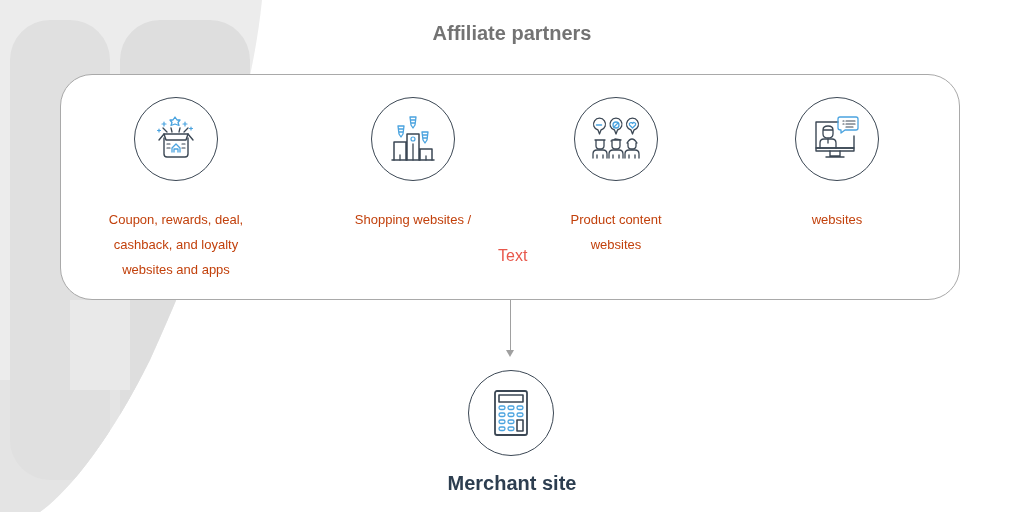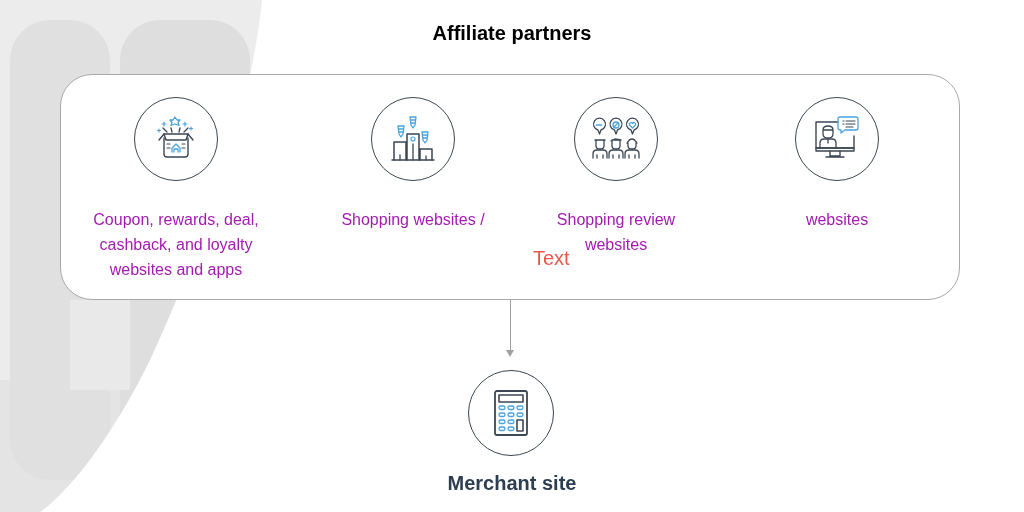--- a/index.html
+++ b/index.html
@@ -8,40 +8,40 @@
     background:#ffffff;
     font-family:"Liberation Sans", sans-serif;
   }
   
   .photo {
     position:absolute; left:0; top:0; width:1024px; height:512px;
     pointer-events:none;
   }
   .title {
     position:absolute; left:0; width:1024px; top:22px; text-align:center;
-    font-size:20px; font-weight:bold; color:#000000;
+    font-size:20px; font-weight:bold; color:#737373;
   }
   .partners-box {
     position:absolute; left:60px; top:74px; width:900px; height:226px;
     border:1.5px solid #a9a9a9; border-radius:32px; background:#ffffff;
     box-sizing:border-box;
   }
   .partner {
     position:absolute; top:22px; width:220px; text-align:center;
   }
   .icon-circle {
     width:84px; height:84px; margin:0 auto; border:1.6px solid #3b4754;
     border-radius:50%; box-sizing:border-box; display:flex; align-items:center; justify-content:center;
     background:#fff;
   }
   .partner-label {
-    margin-top:26px; font-size:16px; line-height:25px; color:#a21caf;
+    margin-top:26px; font-size:13px; line-height:25px; color:#c2410c;
   }
   .annot {
-    position:absolute; left:498px; top:247px; font-size:20px; color:#e8574b;margin-left:35px;
+    position:absolute; left:498px; top:247px; font-size:16px; color:#e8574b;
   }
   .connector {
     position:absolute; left:510px; top:300px; width:1px; height:53px; background:#a0a0a0;
   }
   .arrowhead {
     position:absolute; left:506px; top:350px; width:0; height:0;
     border-left:4px solid transparent; border-right:4px solid transparent; border-top:7px solid #a0a0a0;
   }
   .merchant-circle {
     position:absolute; left:468px; top:370px; width:86px; height:86px;
@@ -124,21 +124,21 @@
         <path d="M45.5 18 l-3 -3 a1.5 1.5 0 0 1 3 -1.5 a1.5 1.5 0 0 1 3 1.5 z" stroke="#4aa3df" stroke-width="1.3"></path>
         <path d="M9 30 h8 v6 q0 3 -4 3 q-4 0 -4 -3 z M8 30 h10" stroke="#3b4754" stroke-width="1.3"></path>
         <path d="M6 48 v-4 q0 -4 4 -4 h6 q4 0 4 4 v4 M10 48 v-3 M16 48 v-3" stroke="#3b4754" stroke-width="1.3"></path>
         <path d="M25 30 h8 v6 q0 3 -4 3 q-4 0 -4 -3 z M24 31 l4 -2 l6 1" stroke="#3b4754" stroke-width="1.3"></path>
         <path d="M22 48 v-4 q0 -4 4 -4 h6 q4 0 4 4 v4 M26 48 v-3 M32 48 v-3" stroke="#3b4754" stroke-width="1.3"></path>
         <path d="M41 33 v3 q0 3 4 3 q4 0 4 -3 v-3 M40 33 q5 -8 10 0" stroke="#3b4754" stroke-width="1.3"></path>
         <path d="M38 48 v-4 q0 -4 4 -4 h6 q4 0 4 4 v4 M42 48 v-3 M48 48 v-3" stroke="#3b4754" stroke-width="1.3"></path>
       </svg>
     </div>
     <div class="partner-label">
-      <div>Shopping review</div>
+      <div>Product content</div>
       <div>websites</div>
     </div>
   </div>
 
   <div class="partner" style="left:666px;">
     <div class="icon-circle">
       <svg width="58" height="58" viewBox="0 0 58 58" fill="none" stroke-linecap="round" stroke-linejoin="round">
         <path d="M30 12 h-22 v26 h38 v-12" stroke="#3b4754" stroke-width="1.4"></path>
         <path d="M8 38 h38 v3 h-38 z" stroke="#3b4754" stroke-width="1.4"></path>
         <path d="M22 41 v5 h10 v-5 M18 47 h18" stroke="#3b4754" stroke-width="1.4"></path>

